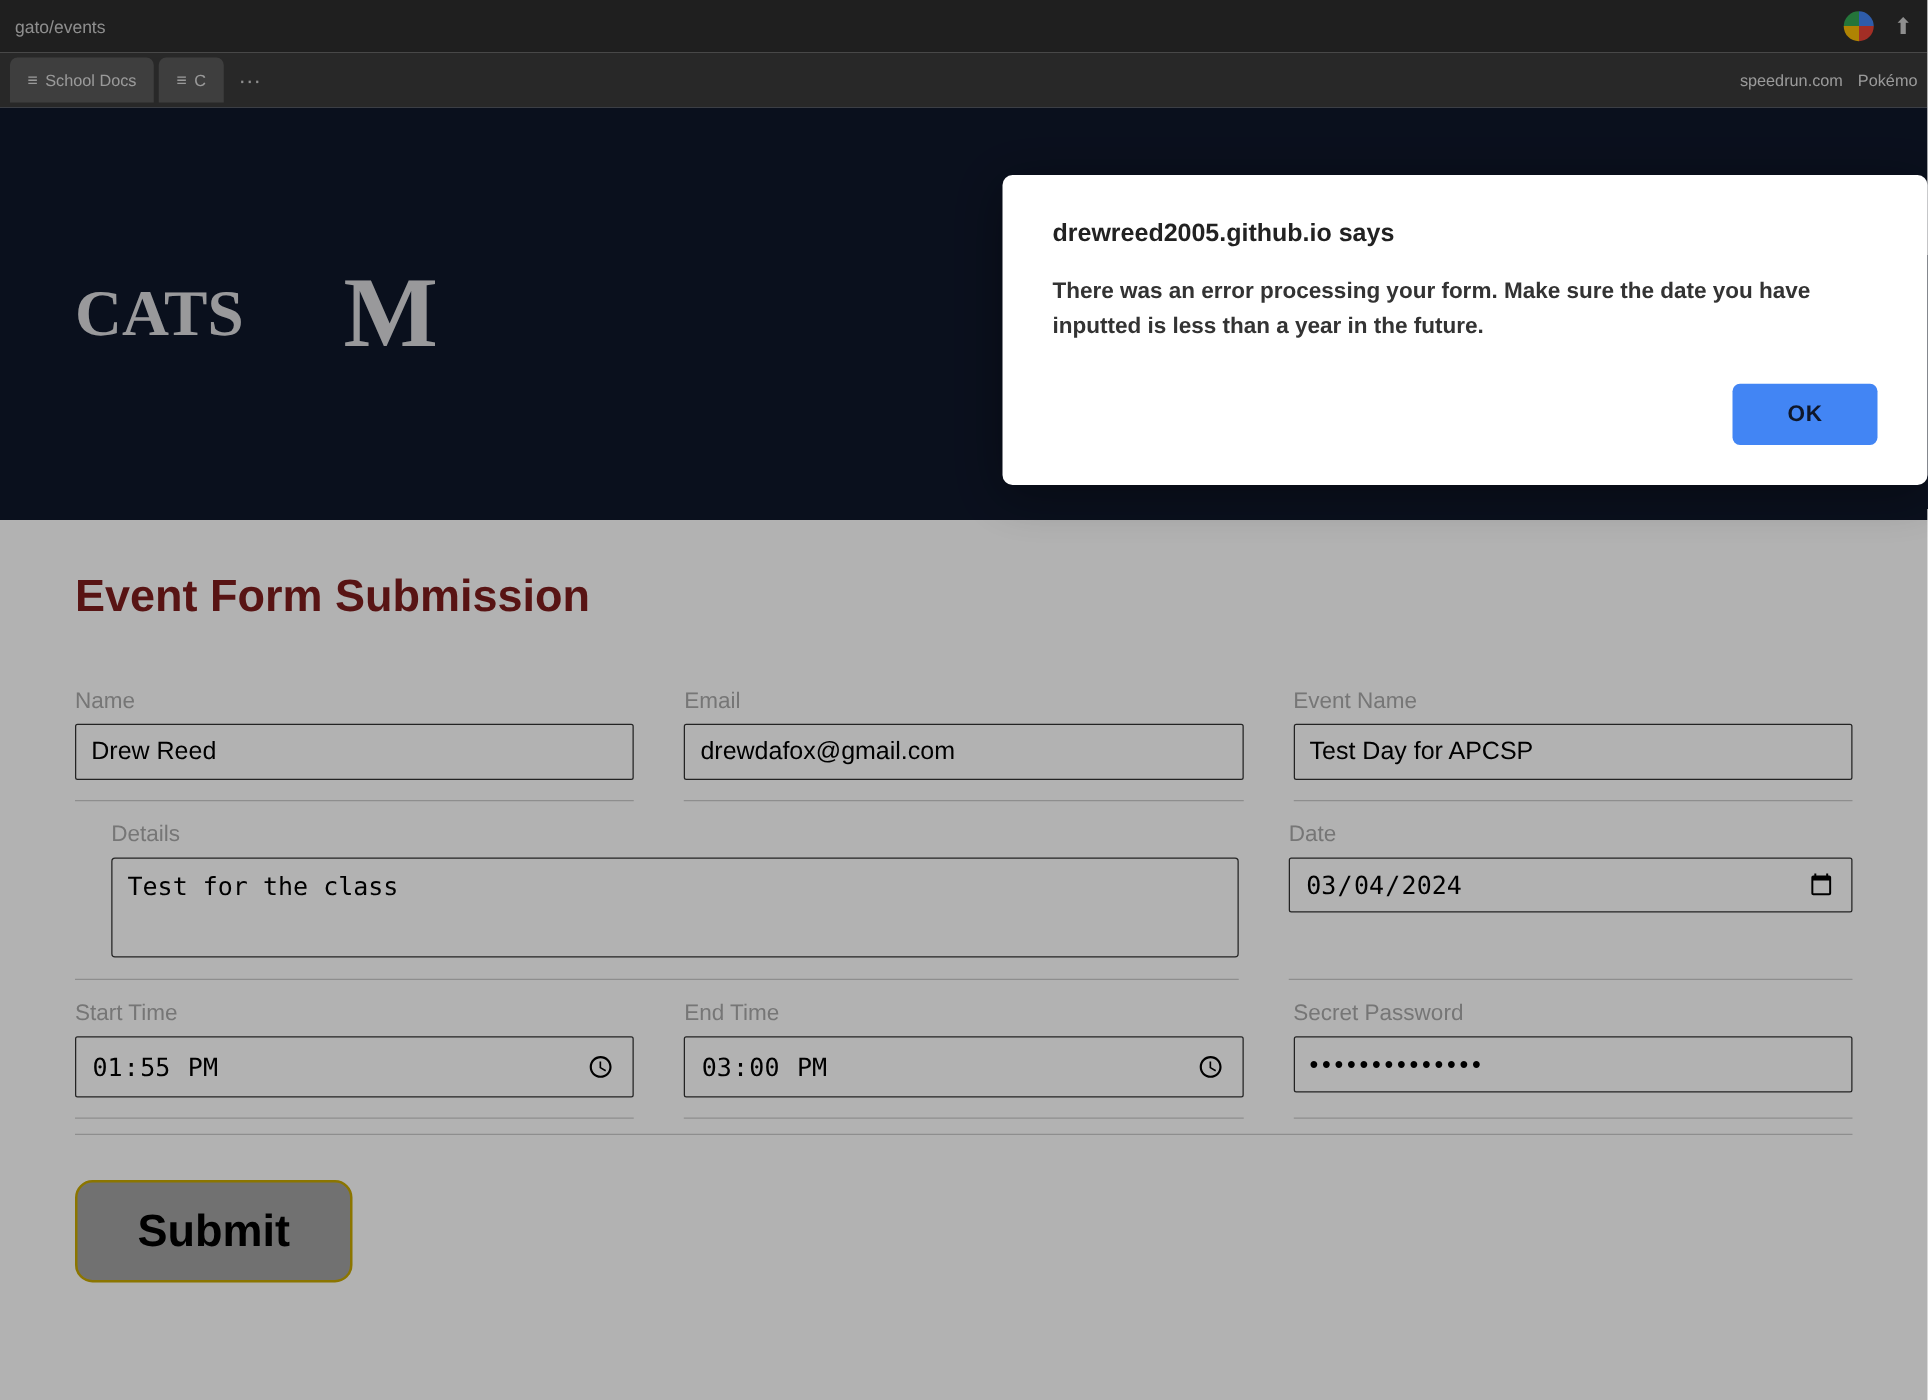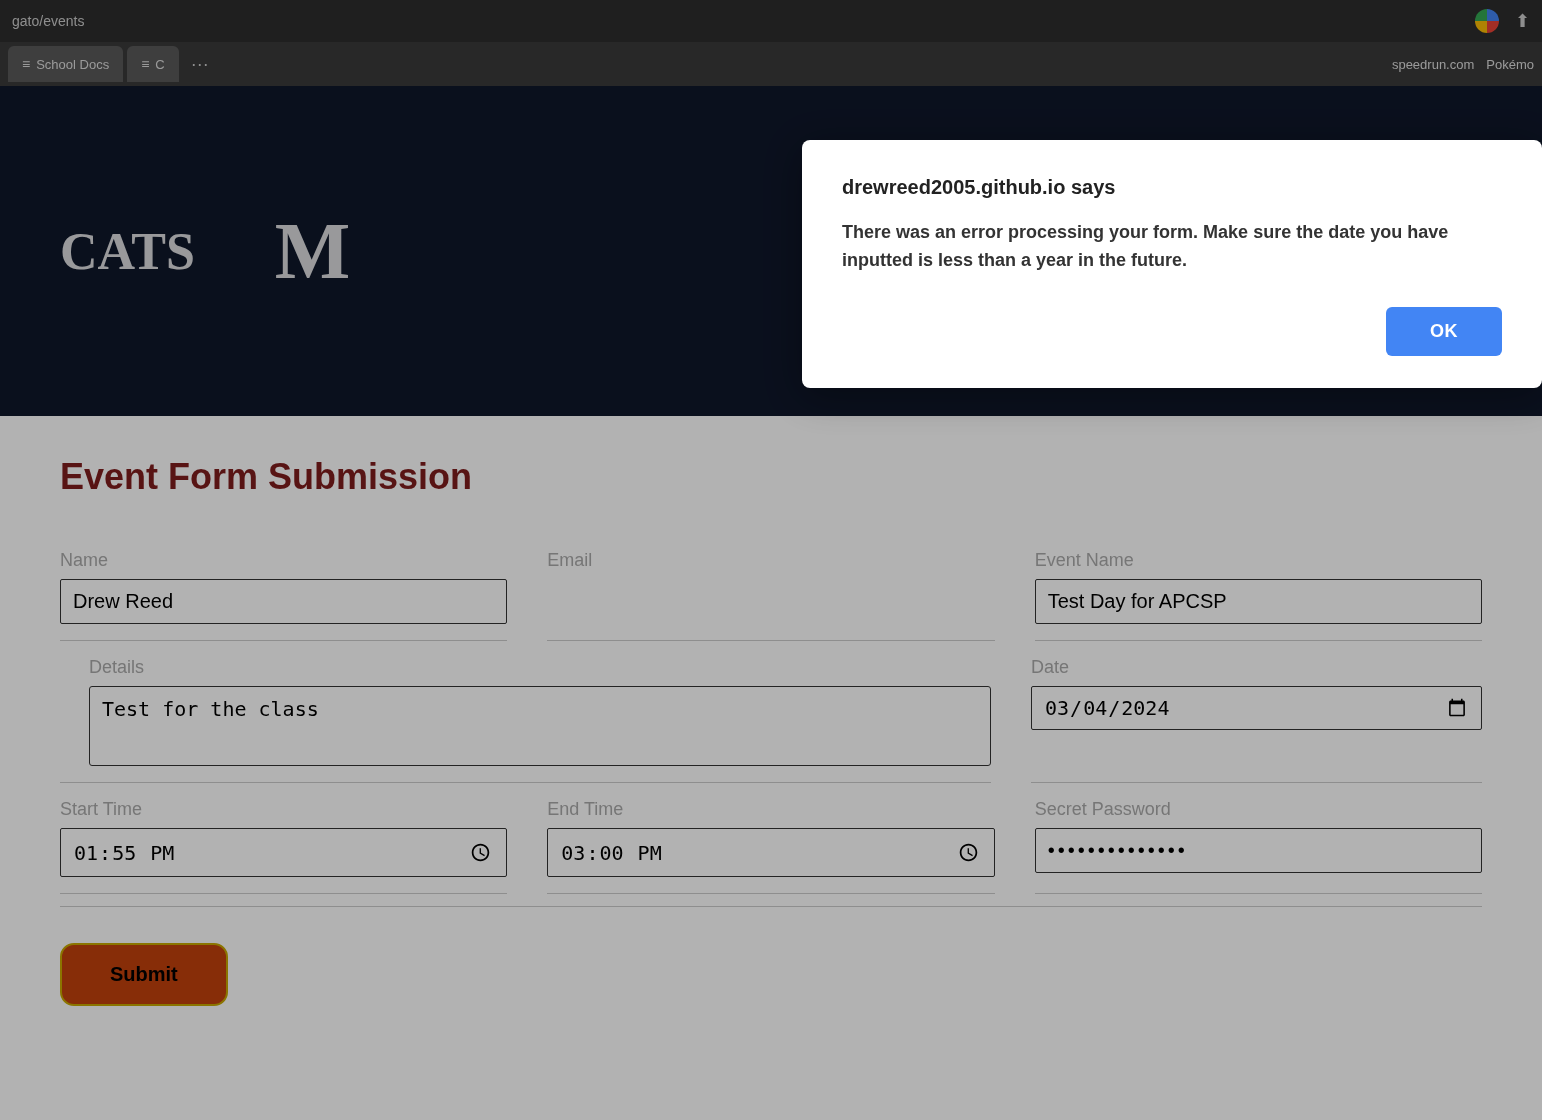--- a/index.html
+++ b/index.html
@@ -166,25 +166,25 @@
       padding-bottom: 12px;
     }
     .form-row-bottom {
       display: flex;
       gap: 40px;
       border-bottom: 1px solid #ccc;
       padding-bottom: 12px;
       margin-bottom: 0;
     }
     .submit-btn {
-      background: #c2410c;
+      background: #a3a3a3;
       border: 2px solid #c8a800;
       border-radius: 14px;
       padding: 18px 48px;
-      font-size: 20px;
+      font-size: 36px;
       font-weight: bold;
       cursor: pointer;
       margin-top: 36px;
       display: inline-block;
     }
 
     
     .dialog-overlay {
       position: fixed;
       top: 0; left: 0;
@@ -215,21 +215,21 @@
       line-height: 1.55;
       margin-bottom: 32px;
       font-weight: bold;
     }
     .dialog-actions {
       display: flex;
       justify-content: flex-end;
     }
     .dialog-ok-btn {
       background: #4285F4;
-      color: #ffffff;
+      color: #0f172a;
       border: none;
       border-radius: 6px;
       padding: 14px 44px;
       font-size: 18px;
       font-weight: bold;
       cursor: pointer;
       letter-spacing: 0.5px;
     }
   </style>
 </head>
@@ -269,20 +269,21 @@
 
   <div class="form-grid">
 
     <div class="form-row">
       <div class="form-group">
         <div class="form-label">Name</div>
         <input class="form-input" type="text" value="Drew Reed" style="">
       </div>
       <div class="form-group">
         <div class="form-label">Email</div>
+        <input class="form-input" type="email" value="drewdafox@gmail.com" style="">
       </div>
       <div class="form-group">
         <div class="form-label">Event Name</div>
         <input class="form-input" type="text" value="Test Day for APCSP" style="">
       </div>
     </div>
 
     <div class="form-row-details">
       <div class="form-group-wide">
         <div class="form-label">Details</div>

